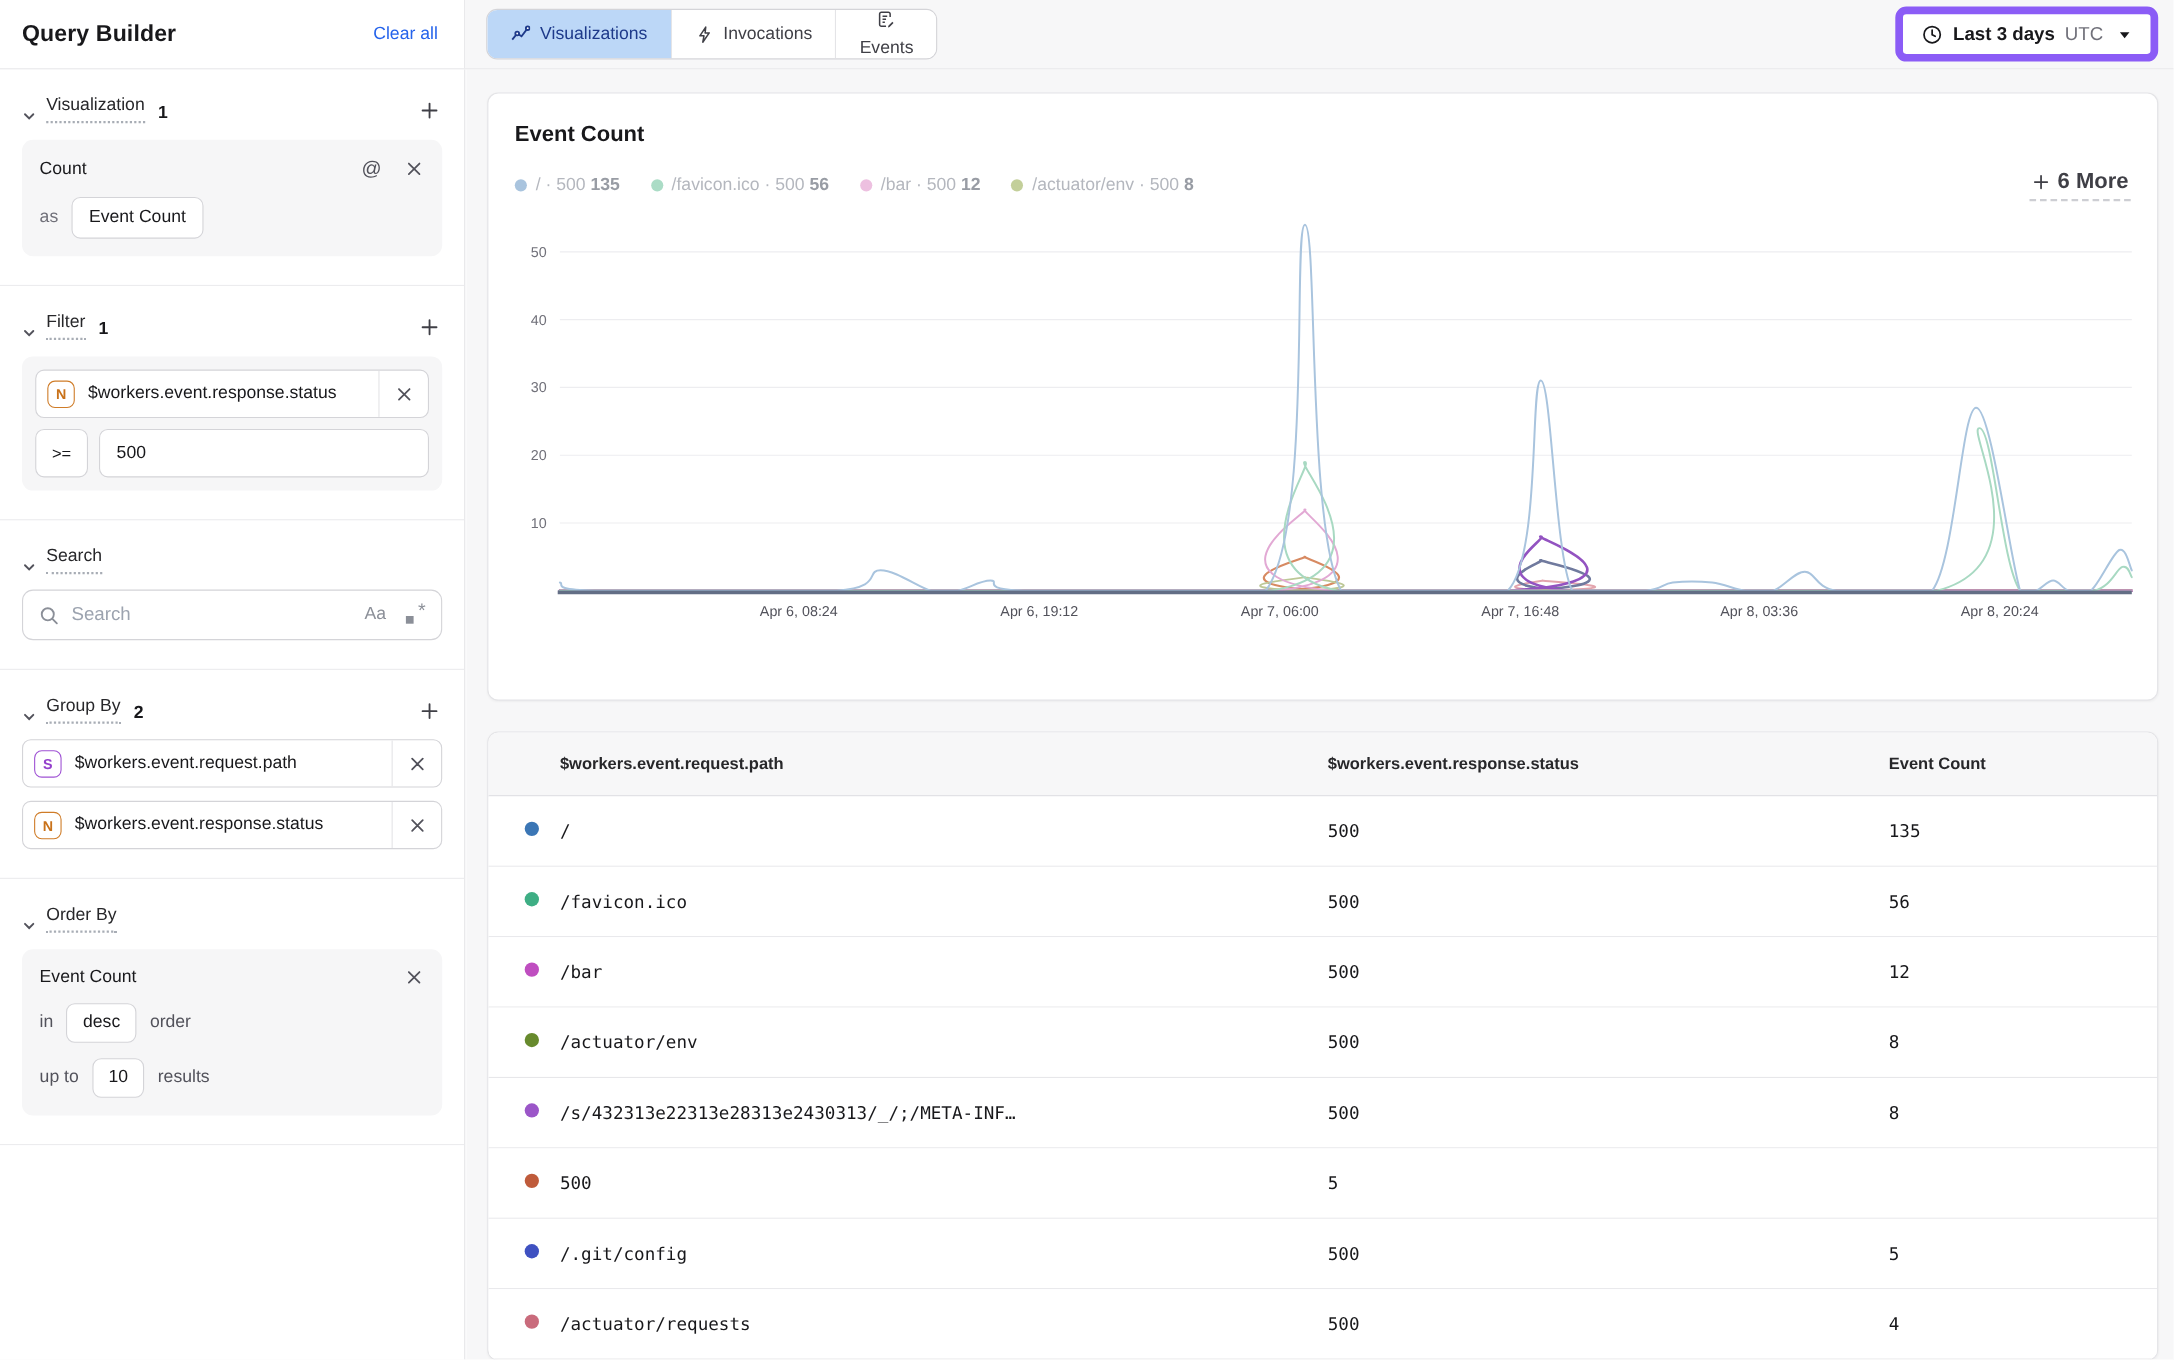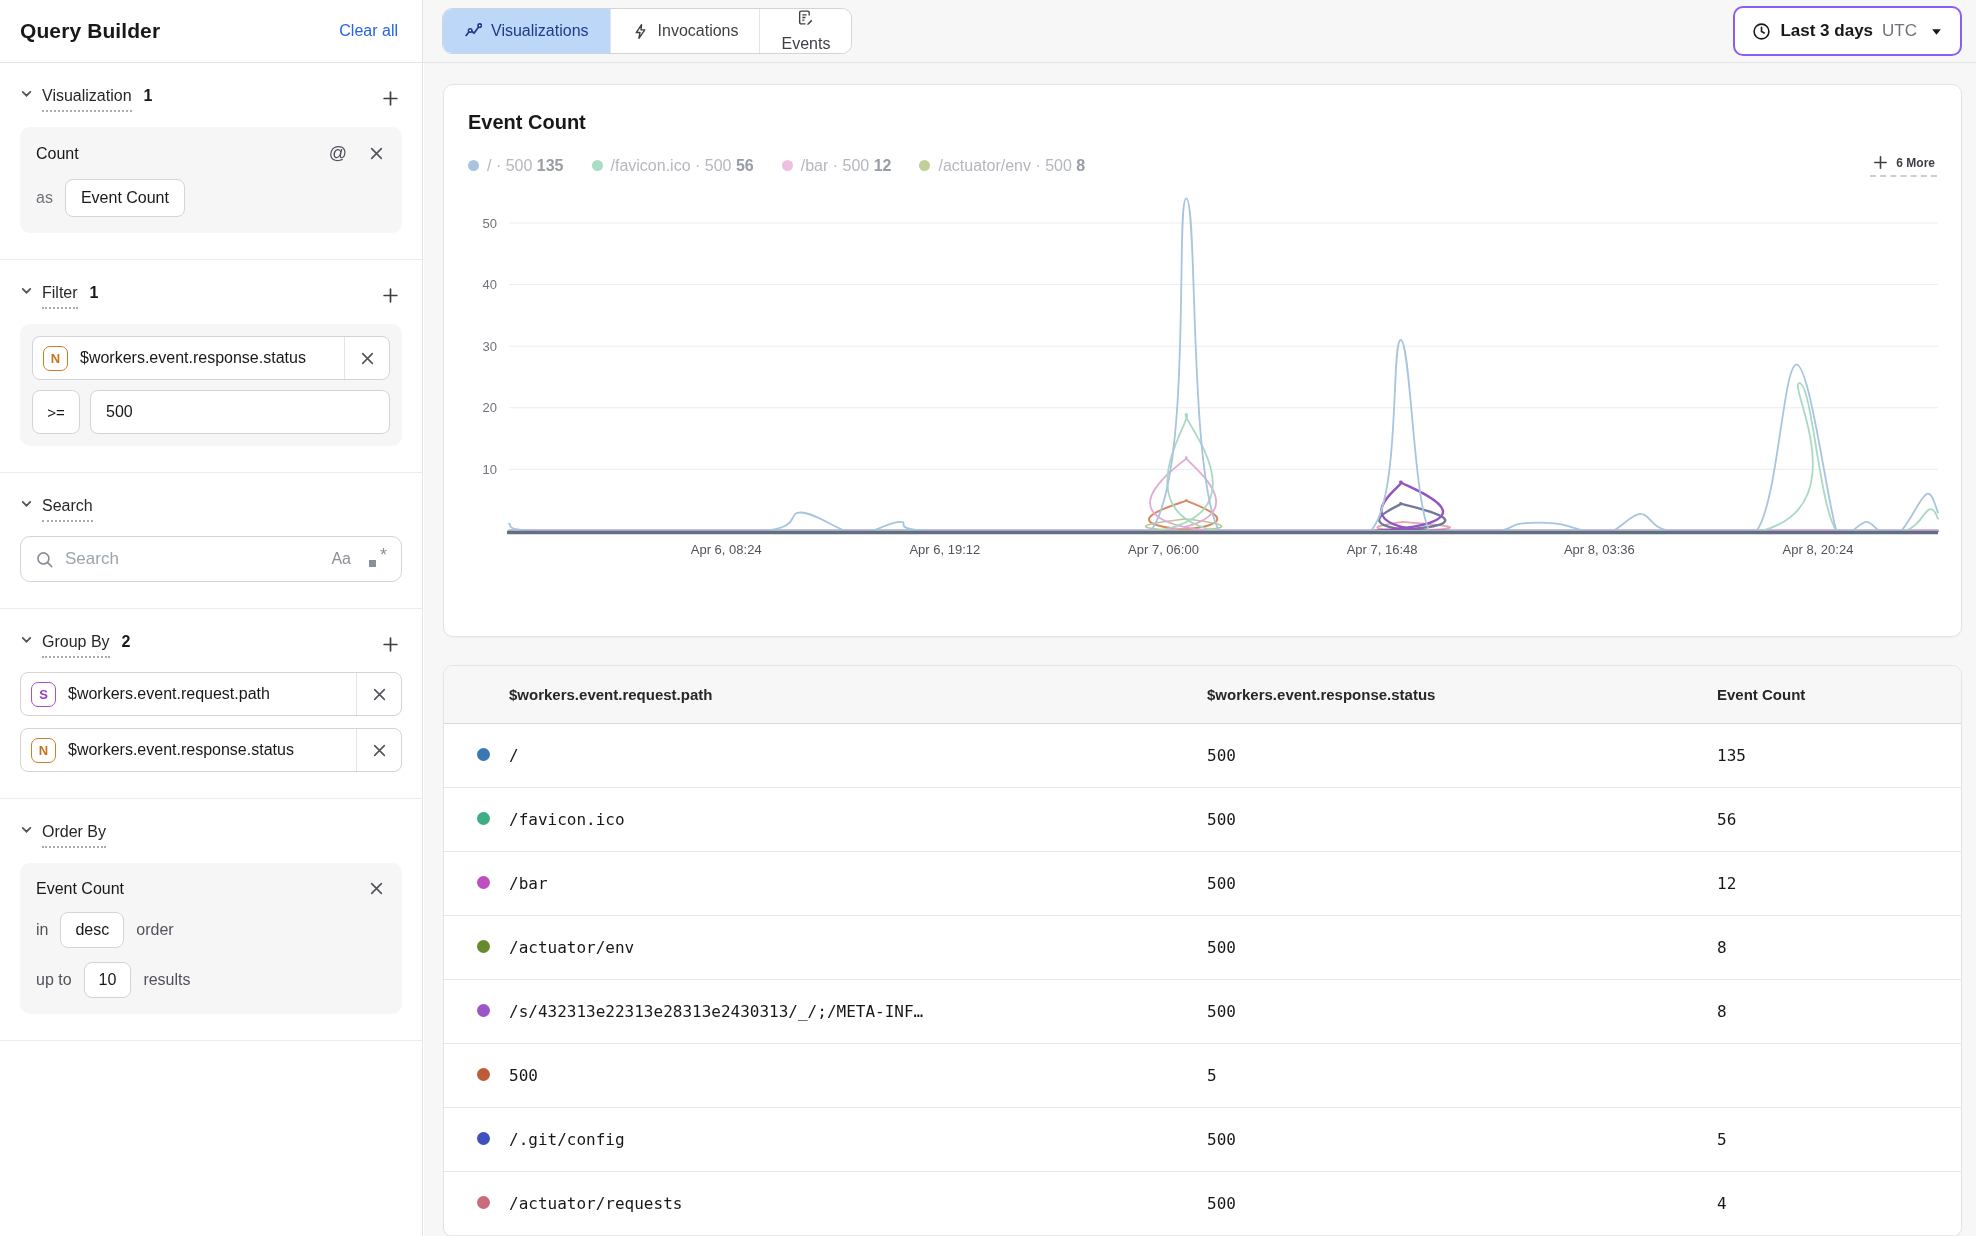--- a/index.html
+++ b/index.html
@@ -10,28 +10,28 @@
   .topbar { position:absolute; top:0; left:0; width:1976px; height:63px; display:flex; border-bottom:1px solid #e4e4e7; background:#fff; z-index:3; }
   .topbar-left { width:423px; flex:0 0 423px; border-right:1px solid #e4e4e7; display:flex; align-items:center; justify-content:space-between; padding:0 24px 0 20px; background:#fff; }
   .qb-title { font-size:21px; font-weight:700; color:#18181b; letter-spacing:.1px; }
   .clear-all { font-size:16px; color:#2563eb; background:none; border:none; cursor:pointer; font-weight:500; }
   .topbar-right { flex:1; background:#f7f7f8; display:flex; align-items:center; justify-content:space-between; padding:0 14px 0 19px; }
   .tabs { display:flex; background:#fff; border:1px solid #d4d4d8; border-radius:10px; overflow:hidden; height:46px; }
   .tab { display:flex; align-items:center; gap:9px; padding:0 21px; font-size:16px; font-weight:500; color:#3f3f46; background:#fff; border:none; border-right:1px solid #e4e4e7; cursor:pointer; font-family:inherit; }
   .tab:last-child { border-right:none;flex-direction:column; }
   .tab.active { background:#bcd7f7; color:#1e3a8a; }
   .icn { display:inline-flex; align-items:center; justify-content:center; line-height:0; }
-  .time-btn { display:flex; align-items:center; gap:9px; height:50px; padding:0 17px; background:#fff; border:2px solid #8b5cf6; border-radius:10px; font-size:17px; cursor:pointer; font-family:inherit; }
+  .time-btn { display:flex; align-items:center; gap:9px; height:50px; padding:0 17px; background:#fff; border:7px solid #8b5cf6; border-radius:10px; font-size:17px; cursor:pointer; font-family:inherit; }
   .time-label { font-weight:600; color:#18181b; }
   .time-zone { color:#71717a; }
 
   
   .sidebar { position:absolute; top:63px; left:0; width:423px; bottom:0; background:#fff; border-right:1px solid #e4e4e7; z-index:2; }
   .section { padding:24px 20px 26px 20px; border-bottom:1px solid #ececee; }
-  .sec-head { display:flex; align-items:flex-start; gap:9px; color:#27272a; }
+  .sec-head { display:flex; align-items:flex-end; gap:9px; color:#27272a; }
   .sec-chevron { color:#52525b; display:inline-flex; }
   .sec-label { font-size:16px; color:#27272a; padding-bottom:5px; border-bottom:2px dotted #a8adb5; cursor:pointer; }
   .sec-count { font-size:16px; font-weight:600; margin-left:3px; color:#18181b; }
   .sec-plus { margin-left:auto; background:none; border:none; color:#3f3f46; cursor:pointer; display:inline-flex; padding:2px; }
   .card { background:#f6f6f7; border-radius:10px; padding:16px; margin-top:15px; }
   .card-row1 { display:flex; align-items:center; }
   .card-title { font-size:16px; color:#18181b; flex:1; }
   .at-icn { color:#52525b; font-size:18px; margin-right:20px; cursor:pointer; background:none; border:none; font-family:inherit; }
   .xbtn { background:none; border:none; color:#52525b; cursor:pointer; display:inline-flex; padding:2px; }
   .as-row { display:flex; align-items:center; gap:12px; margin-top:15px; }
@@ -61,21 +61,21 @@
   
   .main { position:absolute; left:424px; top:63px; right:0; bottom:0; background:#f7f7f8; padding:21px 14px 0 19px; overflow:hidden; }
   .panel { background:#fff; border:1px solid #e4e4e7; border-radius:10px; box-shadow:0 1px 2px rgba(0,0,0,.04); }
   .chart-card { height:553px; padding:26px 24px 0 24px; overflow:hidden; }
   .chart-title { font-size:20px; font-weight:700; color:#18181b; }
   .legend-row { display:flex; align-items:center; margin-top:20px; }
   .legend-item { display:flex; align-items:center; gap:8px; margin-right:28px; }
   .ldot { width:11px; height:11px; border-radius:50%; display:inline-block; }
   .ltext { font-size:16px; color:#b4b7be; white-space:nowrap; }
   .lcount { color:#989ca4; font-weight:700; }
-  .more-btn { margin-left:auto; display:flex; align-items:center; gap:7px; background:none; border:none; border-bottom:2px dashed #cdced3; padding:0 2px 4px 2px; font-size:12px; font-weight:600; color:#3f3f46; cursor:pointer; font-family:inherit; }
+  .more-btn { margin-left:auto; display:flex; align-items:center; gap:7px; background:none; border:none; border-bottom:2px dashed #cdced3; padding:0 2px 4px 2px; font-size:20px; font-weight:600; color:#3f3f46; cursor:pointer; font-family:inherit; }
   .xaxis-title { text-align:center; font-size:15px; color:#52525b; margin-top:2px; }
 
   
   .table-card { margin-top:28px; overflow:hidden; }
   .thead { display:grid; grid-template-columns:698px 510px 1fr; padding-left:65px; height:58px; align-items:center; background:#f7f7f8; border-bottom:1px solid #d9d9de; font-size:15px; font-weight:600; color:#27272a; }
   .trow { display:grid; grid-template-columns:32px 698px 510px 1fr; padding-left:33px; height:64px; align-items:center; border-bottom:1px solid #e7e7ea; background:#fff; }
   .tdot { width:13px; height:13px; border-radius:50%; }
   .mono { font-family:"DejaVu Sans Mono", monospace; font-size:16px; color:#18181b; white-space:nowrap; overflow:hidden; }
 </style>
 </head>

